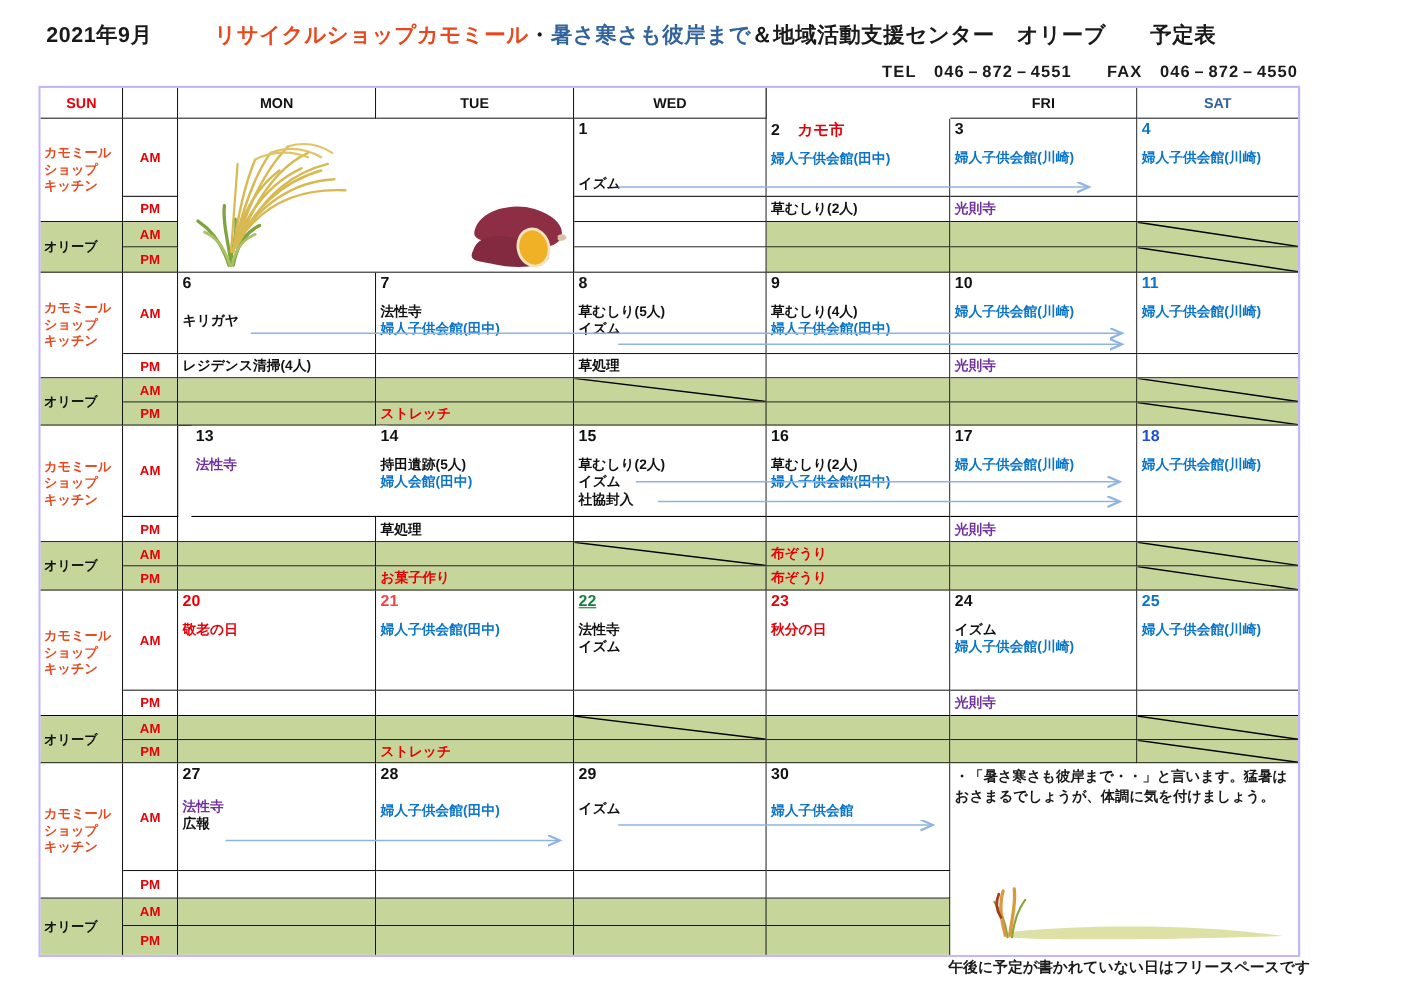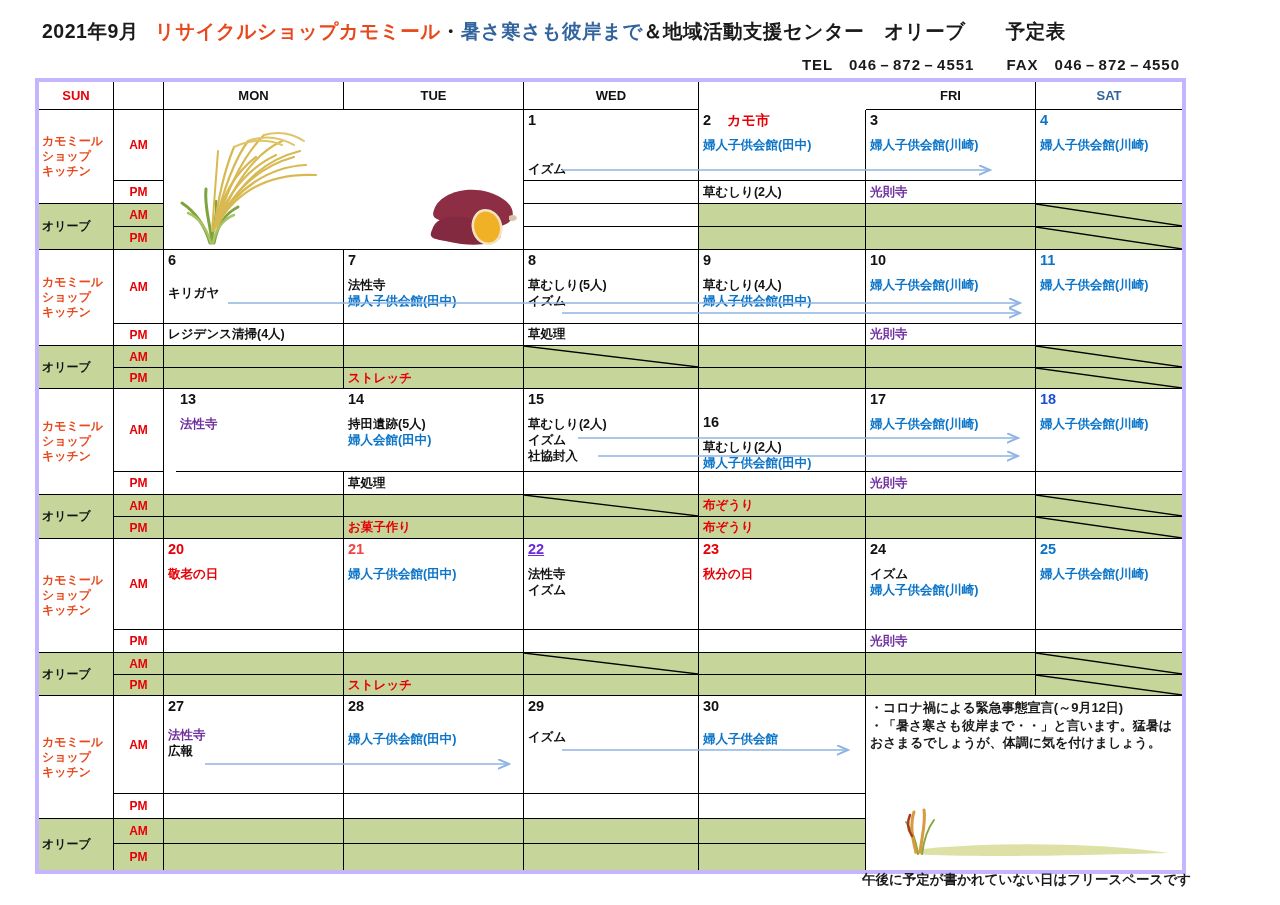--- a/index.html
+++ b/index.html
@@ -1,22 +1,22 @@
 <!DOCTYPE html>
 <html style="--orange: #e8481c; --red: #e60006; --green: #c6d69b; --steelblue: #31639c;"><head>
 <meta charset="utf-8">
 <style>
   html,body{margin:0;padding:0;background:#fff;}
   body{width:1280px;height:905px;position:relative;overflow:hidden;
        font-family:"Liberation Sans","DejaVu Sans",sans-serif;font-weight:bold;color:#1a1a1a;}
   .title{position:absolute;left:42px;top:18px;font-size:19.5px;white-space:pre;letter-spacing:.5px;}
-  .t-orange{color:var(--orange);} .t-blue{color:var(--steelblue);}
+  .t-orange{color:var(--orange);margin-left:40px;} .t-blue{color:var(--steelblue);}
   .t-month{margin-right:16px;}
   .contact{position:absolute;top:56px;right:100px;font-size:15px;letter-spacing:1px;}
-  #cal{position:absolute;left:35px;top:78px;width:1143px;height:788px;border:4px solid #c4b5fd;background:#fff;}
+  #cal{position:absolute;left:35px;top:78px;width:1143px;height:788px;border:2px solid #c4b5fd;background:#fff;}
   .cell{position:absolute;box-sizing:border-box;background:#fff;
         border-right:1px solid #000;border-bottom:1px solid #000;}
   .hdr{display:flex;align-items:center;justify-content:center;font-size:13px;}
   .grp{display:flex;flex-direction:column;justify-content:center;padding-left:3px;font-size:12px;line-height:15px;}
   .grp.olive{color:#111;}
   .olive{background:var(--green);}
   .ampm{display:flex;align-items:center;justify-content:center;font-size:12px;color:var(--red);}
   .amcell{display:flex;flex-direction:column;overflow:hidden;}
   .drow{padding:1px 0 0 4px;line-height:18px;white-space:nowrap;}
   .date{font-size:14.5px;}
@@ -228,21 +228,21 @@
       <div class="ent" style="color: rgb(17, 17, 17);">イズム</div>
       <div class="ent" style="color: rgb(17, 17, 17);">社協封入</div>
     </div>
     <div class="cell line" style="left: 485px; top: 390px; width: 175px; height: 23px;"></div>
     <div class="cell line olive" style="left: 485px; top: 413px; width: 175px; height: 22px; position: absolute;">
       <svg class="dg" viewBox="0 0 100 100" preserveAspectRatio="none">
         <line x1="0" y1="0" x2="100" y2="100" vector-effect="non-scaling-stroke" stroke="#000" stroke-width="1.3"></line>
       </svg>
     </div>
     <div class="cell line olive" style="left: 485px; top: 435px; width: 175px; height: 22px;"></div>
-    <div class="cell amcell" style="left: 660px; top: 307px; width: 167px; height: 83px; justify-content: flex-end;">
+    <div class="cell amcell" style="left: 660px; top: 307px; width: 167px; height: 83px;">
       <div class="drow"><div class="date" style="display: inline; color: rgb(17, 17, 17);">16</div></div>
       <div class="ent" style="color: rgb(17, 17, 17); margin-top: 8px;">草むしり(2人)</div>
       <div class="ent" style="color: rgb(10, 116, 201);">婦人子供会館(田中)</div>
     </div>
     <div class="cell line" style="left: 660px; top: 390px; width: 167px; height: 23px;"></div>
     <div class="cell line olive" style="left: 660px; top: 413px; width: 167px; height: 22px; color: rgb(230, 0, 6);">布ぞうり</div>
     <div class="cell line olive" style="left: 660px; top: 435px; width: 167px; height: 22px; color: rgb(230, 0, 6);">布ぞうり</div>
     <div class="cell amcell" style="left: 827px; top: 307px; width: 170px; height: 83px;">
       <div class="drow"><div class="date" style="display: inline; color: rgb(17, 17, 17);">17</div></div>
       <div class="ent" style="color: rgb(10, 116, 201); margin-top: 8px;">婦人子供会館(川崎)</div>
@@ -285,21 +285,21 @@
     <div class="cell line olive" style="left: 125px; top: 571px; width: 180px; height: 22px;"></div>
     <div class="cell line olive" style="left: 125px; top: 593px; width: 180px; height: 21px;"></div>
     <div class="cell amcell" style="left: 305px; top: 457px; width: 180px; height: 91px;">
       <div class="drow"><div class="date" style="display: inline; color: #ef4444;">21</div></div>
       <div class="ent" style="color: rgb(10, 116, 201); margin-top: 8px;">婦人子供会館(田中)</div>
     </div>
     <div class="cell line" style="left: 305px; top: 548px; width: 180px; height: 23px;"></div>
     <div class="cell line olive" style="left: 305px; top: 571px; width: 180px; height: 22px;"></div>
     <div class="cell line olive" style="left: 305px; top: 593px; width: 180px; height: 21px; color: rgb(230, 0, 6);">ストレッチ</div>
     <div class="cell amcell" style="left: 485px; top: 457px; width: 175px; height: 91px;">
-      <div class="drow"><div class="date" style="display: inline; color: #6d28d9; text-decoration: underline;">22</div></div>
+      <div class="drow"><div class="date" style="display: inline; color: #15803d; text-decoration: underline;">22</div></div>
       <div class="ent" style="color: rgb(17, 17, 17); margin-top: 8px;">法性寺</div>
       <div class="ent" style="color: rgb(17, 17, 17);">イズム</div>
     </div>
     <div class="cell line" style="left: 485px; top: 548px; width: 175px; height: 23px;"></div>
     <div class="cell line olive" style="left: 485px; top: 571px; width: 175px; height: 22px; position: absolute;">
       <svg class="dg" viewBox="0 0 100 100" preserveAspectRatio="none">
         <line x1="0" y1="0" x2="100" y2="100" vector-effect="non-scaling-stroke" stroke="#000" stroke-width="1.3"></line>
       </svg>
     </div>
     <div class="cell line olive" style="left: 485px; top: 593px; width: 175px; height: 21px;"></div>
@@ -368,21 +368,20 @@
     <div class="cell line olive" style="left: 485px; top: 737px; width: 175px; height: 25px;"></div>
     <div class="cell line olive" style="left: 485px; top: 762px; width: 175px; height: 26px; border-bottom: none;"></div>
     <div class="cell amcell" style="left: 660px; top: 614px; width: 167px; height: 98px;">
       <div class="drow"><div class="date" style="display: inline; color: rgb(17, 17, 17);">30</div></div>
       <div class="ent" style="color: rgb(10, 116, 201); margin-top: 16px;">婦人子供会館</div>
     </div>
     <div class="cell line" style="left: 660px; top: 712px; width: 167px; height: 25px;"></div>
     <div class="cell line olive" style="left: 660px; top: 737px; width: 167px; height: 25px;"></div>
     <div class="cell line olive" style="left: 660px; top: 762px; width: 167px; height: 26px; border-bottom: none;"></div>
     <div class="cell notes" style="left: 827px; top: 614px; width: 316px; height: 174px; border-right: none; border-bottom: none;">
-      <div class="nline">・コロナ禍による緊急事態宣言(～9月12日)</div>
       <div class="nline">・「暑さ寒さも彼岸まで・・」と言います。猛暑はおさまるでしょうが、体調に気を付けましょう。</div>
       <svg class="art" style="left:28px;top:108px" width="282" height="60" viewBox="0 0 282 60">
 <path d="M20,46 C90,38 200,38 274,49 C200,51 80,54 20,50 Z" fill="#dde1a6"></path>
 <g fill="none" stroke-linecap="round">
 <path d="M24,50 C22,36 18,26 12,18" stroke="#8aa43e" stroke-width="2"></path>
 <path d="M28,50 C30,34 34,24 40,16" stroke="#8aa43e" stroke-width="2"></path>
 <path d="M22,48 C18,34 16,20 20,8" stroke="#d79a3e" stroke-width="3"></path>
 <path d="M26,48 C28,32 32,18 30,6" stroke="#d79a3e" stroke-width="3"></path>
 <path d="M18,32 C14,26 13,18 16,11" stroke="#a43c1e" stroke-width="2.5"></path>
 </g>

